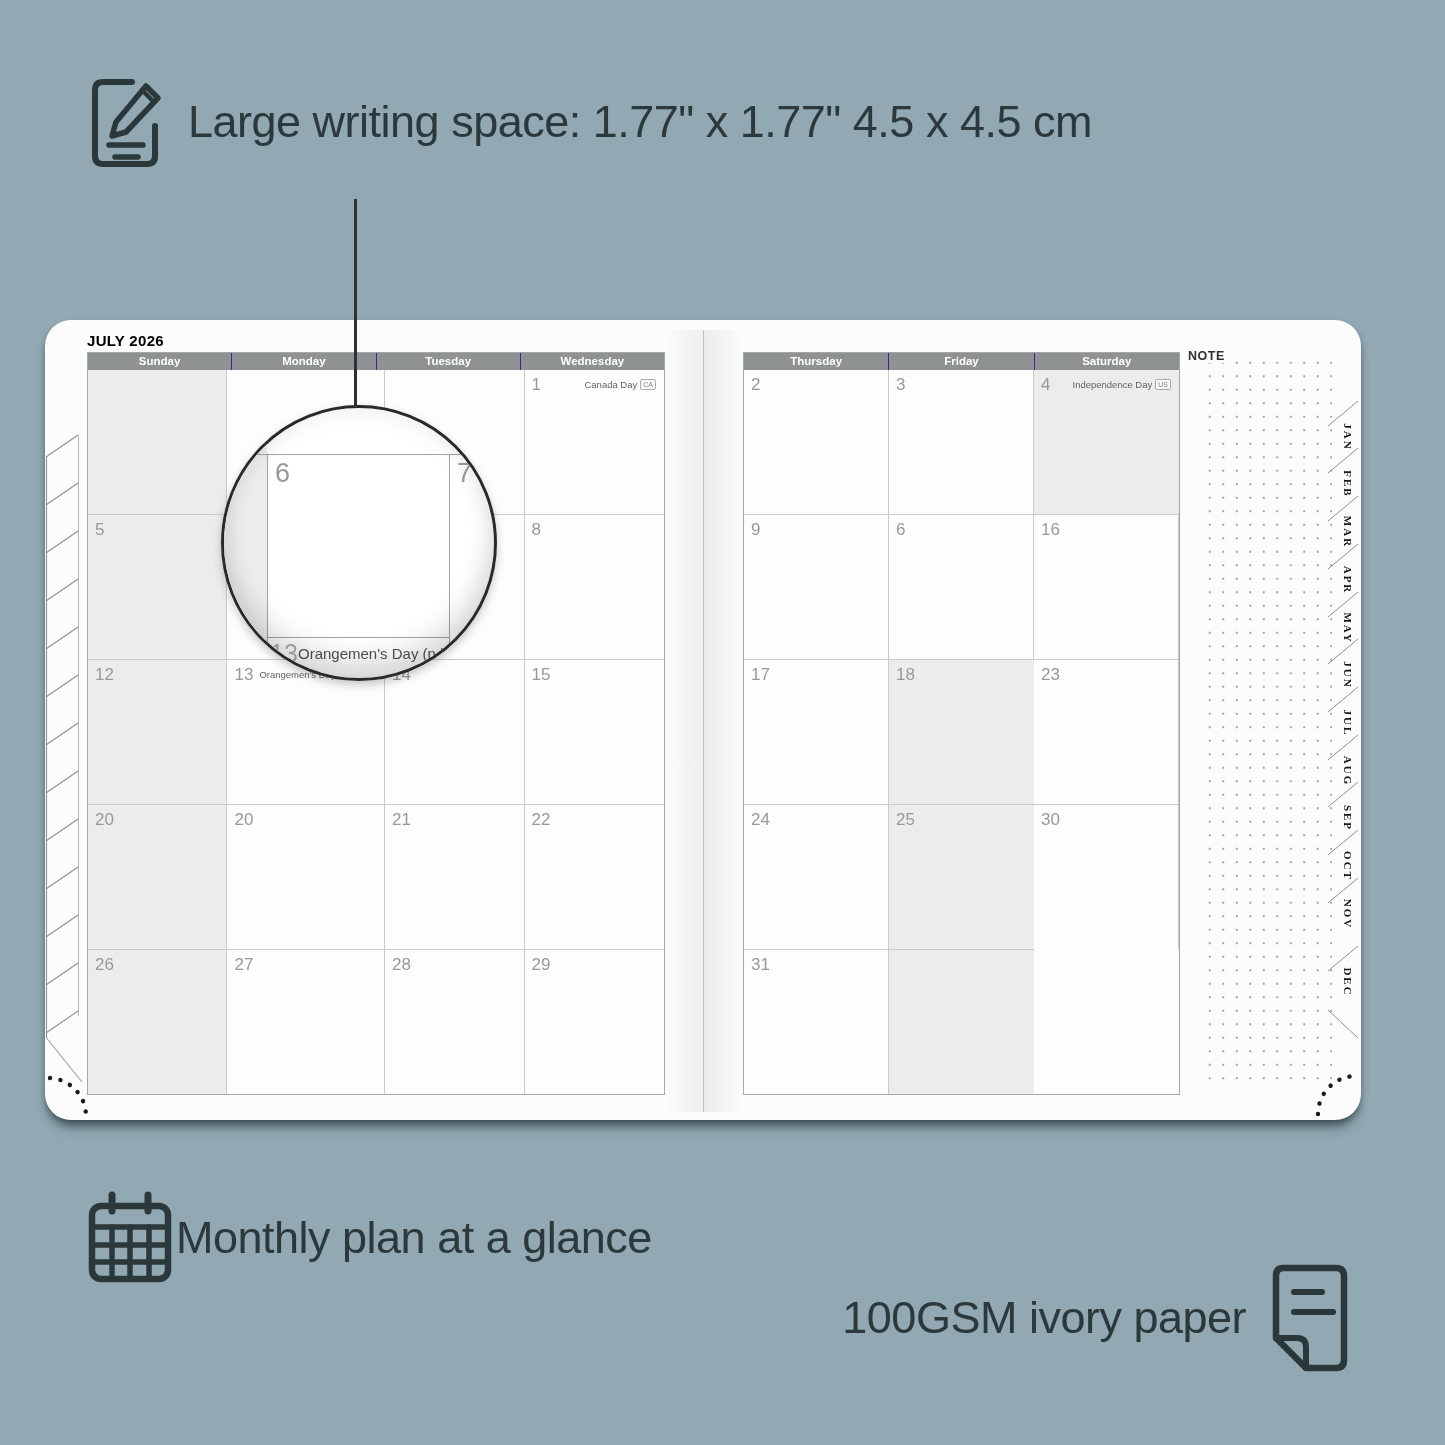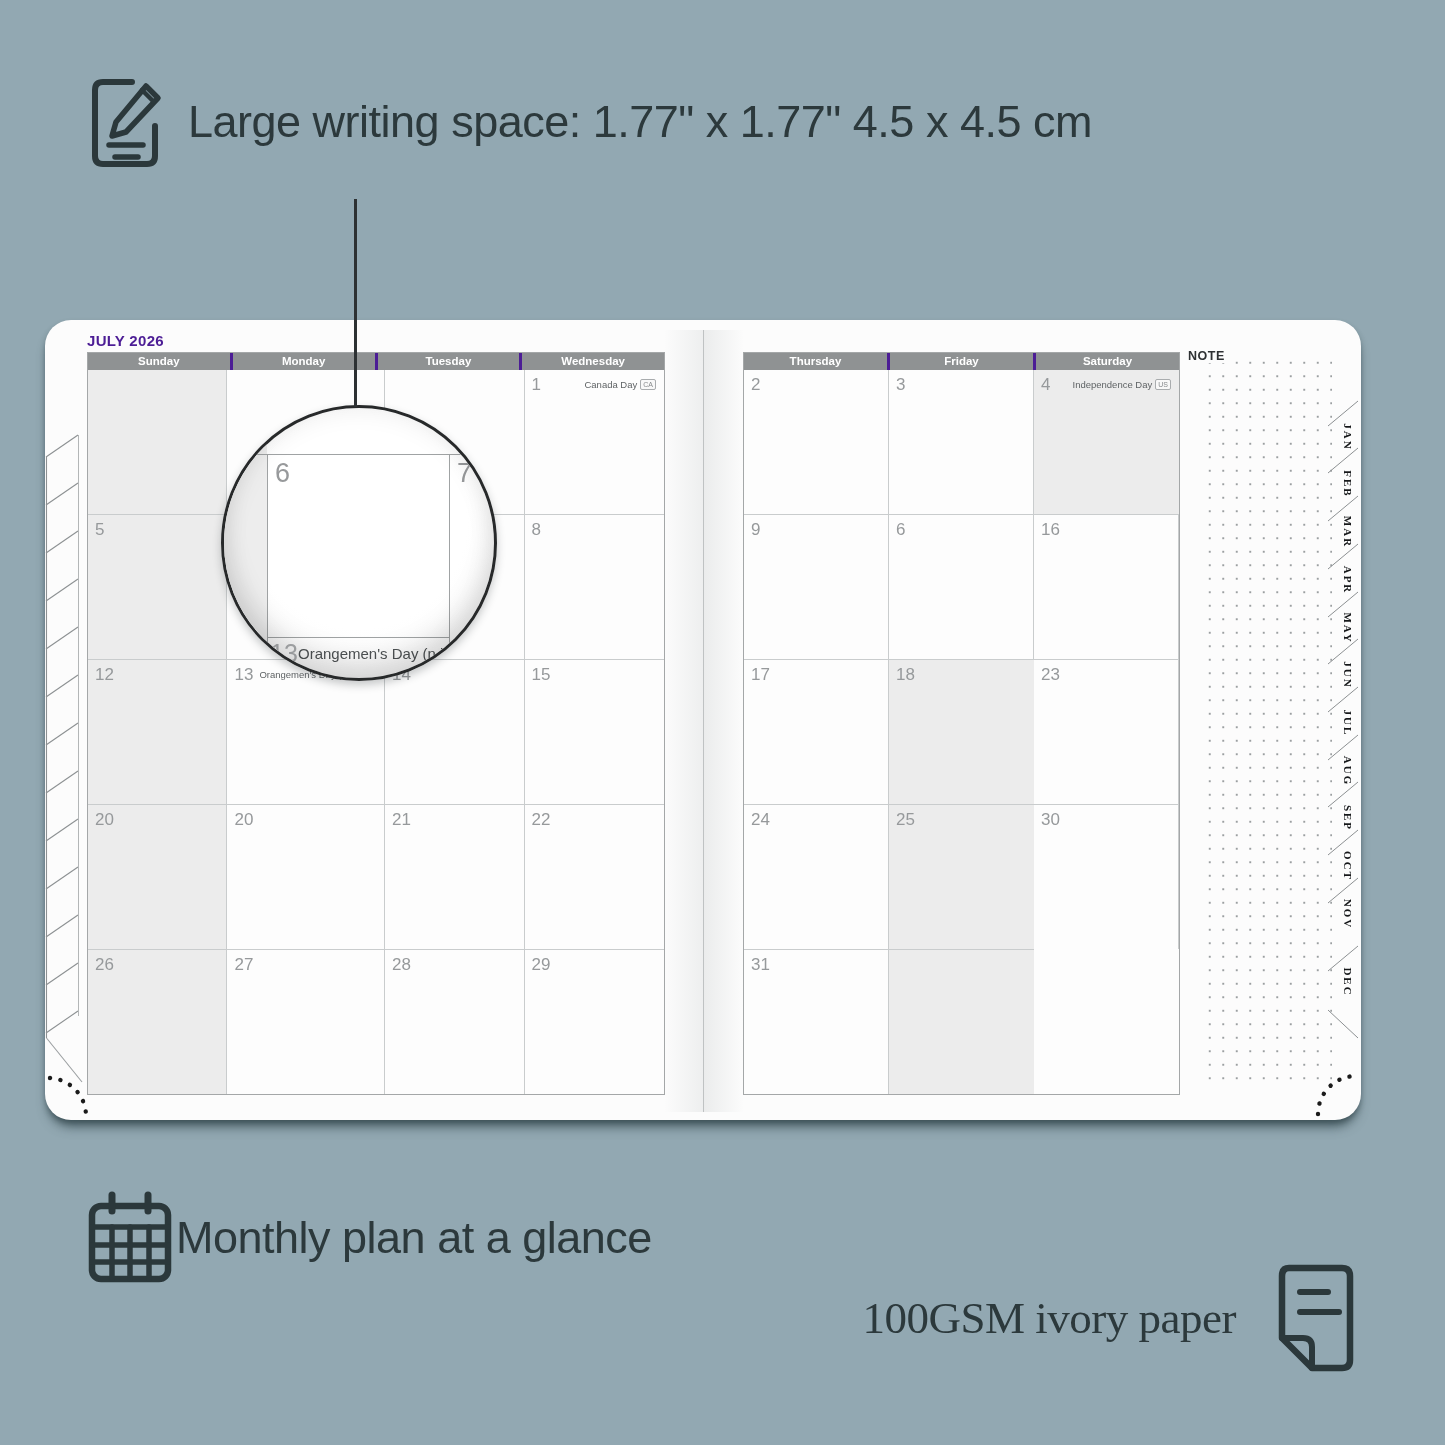--- a/index.html
+++ b/index.html
@@ -6,42 +6,42 @@
   #canvas{
     position:relative; width:1445px; height:1445px; overflow:hidden;
     background:#92a8b2;
     font-family:"Liberation Sans", sans-serif;
   }
   
   .anno{position:absolute; display:flex; align-items:center; z-index:7;}
   .anno-text{font-size:45px; color:#2c393c; letter-spacing:-0.5px; white-space:nowrap;}
   .anno-top{left:88px; top:72px; gap:22px;}
   .anno-bl{left:84px; top:1190px; }
-  .anno-br{right:89px; top:1264px; gap:40px;font-family:Liberation Serif, serif;}
+  .anno-br{right:95px; top:1264px; gap:24px;}
   .pointer-line{position:absolute; left:354px; top:199px; width:2.5px; height:208px; background:#2d3133; z-index:6;}
   
   .planner{
     position:absolute; left:45px; top:320px; width:1316px; height:800px;
     background:#fcfcfc; border-radius:26px; z-index:1;
     box-shadow:0 10px 12px -4px rgba(40,60,66,.75), 0 3px 5px rgba(40,60,66,.35);
   }
-  .page-title{position:absolute; left:42px; top:12px; font-size:15px; font-weight:bold; color:#4c1d95; letter-spacing:.3px;}
+  .page-title{position:absolute; left:42px; top:12px; font-size:15px; font-weight:bold; color:#000000; letter-spacing:.3px;}
   .note-label{position:absolute; left:1143px; top:29px; font-size:12.5px; font-weight:bold; color:#2e3133; letter-spacing:.5px; background:#fcfcfc; padding-right:6px; z-index:3;}
   .dotgrid{position:absolute; left:1153px; top:33px; width:134px; height:736px;
     background-image:radial-gradient(circle,#9b9fa1 1.15px, transparent 1.5px);
     background-size:13.5px 13.5px; background-position:5px 3px; z-index:2;}
   .spine{position:absolute; left:658px; top:10px; width:1px; height:782px; background:#bfc2c3;}
   .fold-l{position:absolute; left:619px; top:10px; width:39px; height:782px; background:linear-gradient(to right, rgba(110,120,122,0), rgba(110,120,122,.10));}
   .fold-r{position:absolute; left:659px; top:10px; width:40px; height:782px; background:linear-gradient(to left, rgba(110,120,122,0), rgba(110,120,122,.12));}
   
   .cal{position:absolute; top:32px; border:1px solid #a4a7a8; background:#fdfdfd;}
   .cal-left{left:42px; width:576px;}
   .cal-right{left:698px; width:435px;}
   .cal-head{display:flex; background:#8f9293; height:17px;}
-  .hcell{flex:1; color:#ffffff; font-size:11.5px; font-weight:bold; text-align:center; line-height:17px; border-right:3px solid #4c1d95;}
+  .hcell{flex:1; color:#ffffff; font-size:11.5px; font-weight:bold; text-align:center; line-height:17px; border-right:1px solid #4c1d95;}
   .hcell:last-child{border-right:none;}
   .cal-body{display:grid;}
   .cols4{grid-template-columns:repeat(4,1fr);}
   .cols3{grid-template-columns:repeat(3,1fr);}
   .cell{position:relative; height:144px; border-right:1px solid #c9cccd; border-bottom:1px solid #c9cccd; background:#fdfdfd;}
   .cell.last-col{border-right:none;}
   .cell.last-row{border-bottom:none;}
   .cell.shaded{background:#ececec;}
   .cellrow{display:flex; justify-content:space-between; align-items:flex-start; padding:5px 8px 0 7px;}
   .cellrow.tight{justify-content:flex-start; gap:6px;}

